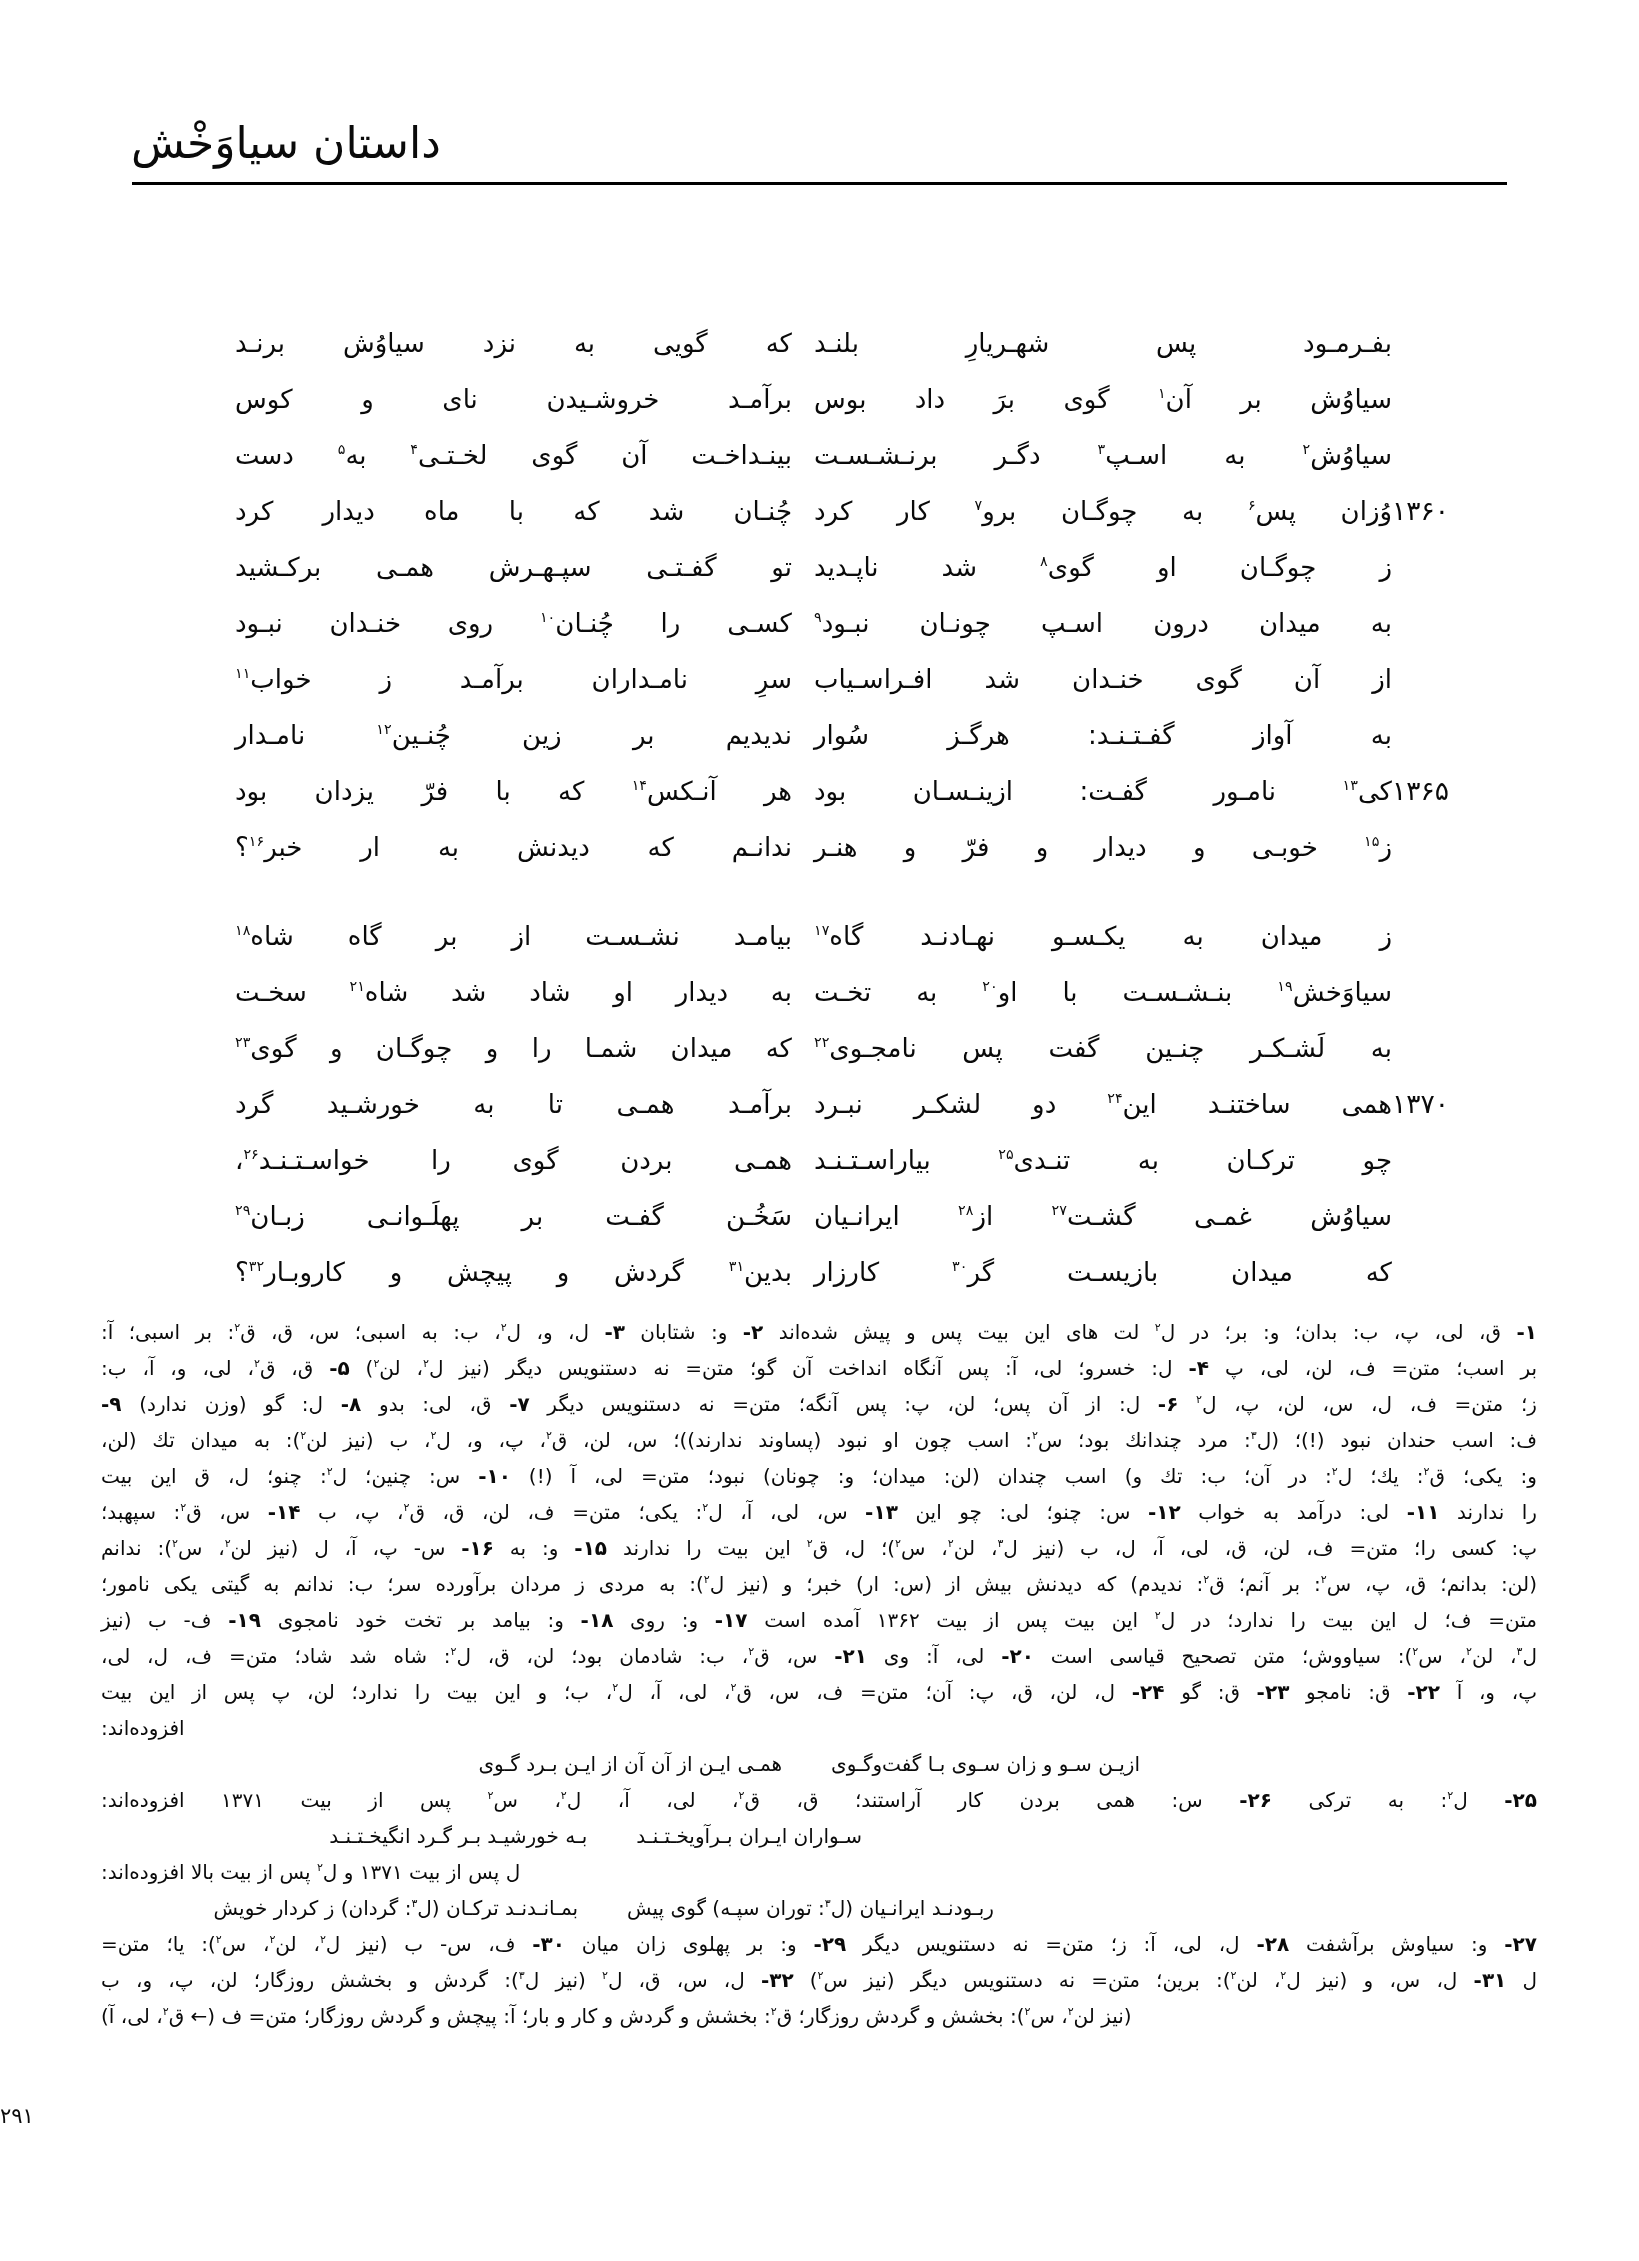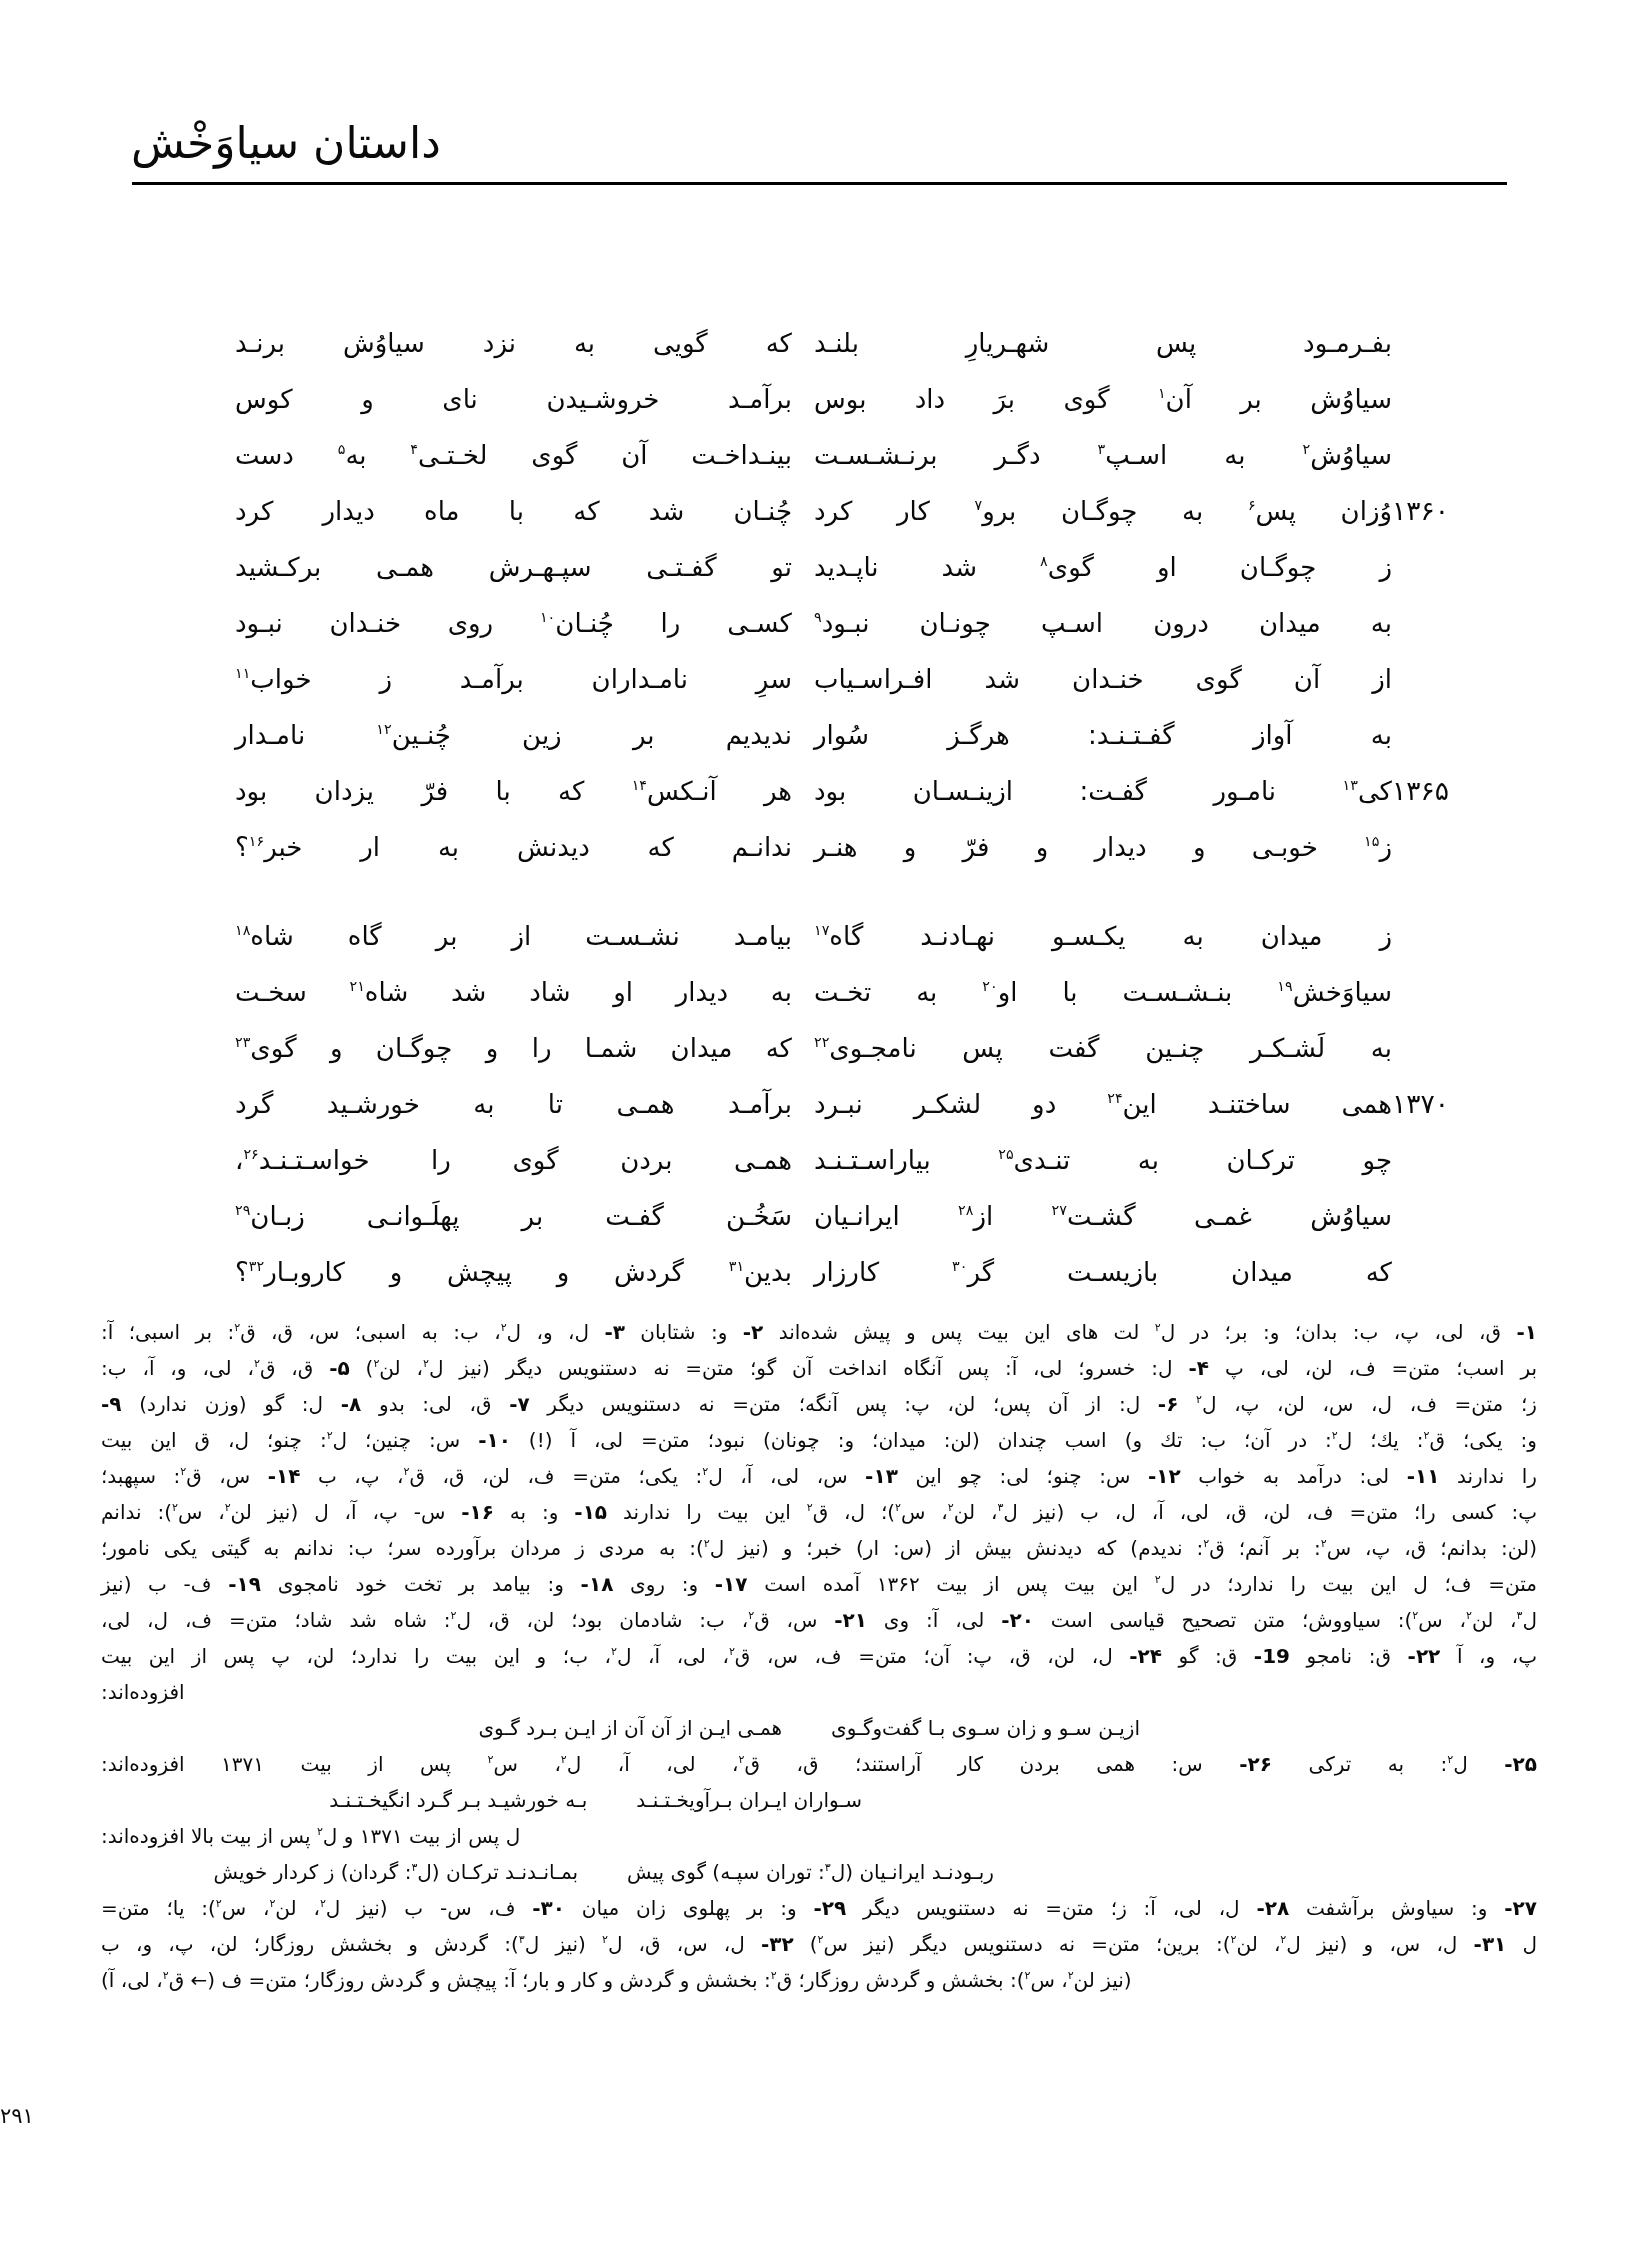--- a/index.html
+++ b/index.html
@@ -134,27 +134,28 @@
         <div class="hemi r">که میدان بازیسـت گر<sup>۳۰</sup> کارزار</div>
         <div class="hemi l">بدین<sup>۳۱</sup> گردش و پیچش و کاروبـار<sup>۳۲</sup>؟</div>
       </div>
     </div>
   </div>
 
 <div class="apparatus">
     <div class="app-line"><b>۱-</b> ق، لی، پ، ب: بدان؛ و: بر؛ در ل<sup>۲</sup> لت های این بیت پس و پیش شده‌اند <b>۲-</b> و: شتابان <b>۳-</b> ل، و، ل<sup>۲</sup>، ب: به اسبی؛ س، ق، ق<sup>۲</sup>: بر اسبی؛ آ:</div>
     <div class="app-line">بر اسب؛ متن= ف، لن، لی، پ <b>۴-</b> ل: خسرو؛ لی، آ: پس آنگاه انداخت آن گو؛ متن= نه دستنویس دیگر (نیز ل<sup>۲</sup>، لن<sup>۲</sup>) <b>۵-</b> ق، ق<sup>۲</sup>، لی، و، آ، ب:</div>
     <div class="app-line">ز؛ متن= ف، ل، س، لن، پ، ل<sup>۲</sup> <b>۶-</b> ل: از آن پس؛ لن، پ: پس آنگه؛ متن= نه دستنویس دیگر <b>۷-</b> ق، لی: بدو <b>۸-</b> ل: گو (وزن ندارد) <b>۹-</b></div>
+    <div class="app-line">ف: اسب حندان نبود (!)؛ (ل<sup>۳</sup>: مرد چندانك بود؛ س<sup>۲</sup>: اسب چون او نبود (پساوند ندارند))؛ س، لن، ق<sup>۲</sup>، پ، و، ل<sup>۲</sup>، ب (نیز لن<sup>۲</sup>): به میدان تك (لن،</div>
     <div class="app-line">و: یکی؛ ق<sup>۲</sup>: یك؛ ل<sup>۲</sup>: در آن؛ ب: تك و) اسب چندان (لن: میدان؛ و: چونان) نبود؛ متن= لی، آ (!) <b>۱۰-</b> س: چنین؛ ل<sup>۲</sup>: چنو؛ ل، ق این بیت</div>
     <div class="app-line">را ندارند <b>۱۱-</b> لی: درآمد به خواب <b>۱۲-</b> س: چنو؛ لی: چو این <b>۱۳-</b> س، لی، آ، ل<sup>۲</sup>: یکی؛ متن= ف، لن، ق، ق<sup>۲</sup>، پ، ب <b>۱۴-</b> س، ق<sup>۲</sup>: سپهبد؛</div>
     <div class="app-line">پ: کسی را؛ متن= ف، لن، ق، لی، آ، ل، ب (نیز ل<sup>۳</sup>، لن<sup>۲</sup>، س<sup>۲</sup>)؛ ل، ق<sup>۲</sup> این بیت را ندارند <b>۱۵-</b> و: به <b>۱۶-</b> س- پ، آ، ل (نیز لن<sup>۲</sup>، س<sup>۲</sup>): ندانم</div>
     <div class="app-line">(لن: بدانم؛ ق، پ، س<sup>۲</sup>: بر آنم؛ ق<sup>۲</sup>: ندیدم) که دیدنش بیش از (س: ار) خبر؛ و (نیز ل<sup>۲</sup>): به مردی ز مردان برآورده سر؛ ب: ندانم به گیتی یکی نامور؛</div>
     <div class="app-line">متن= ف؛ ل این بیت را ندارد؛ در ل<sup>۲</sup> این بیت پس از بیت ۱۳۶۲ آمده است <b>۱۷-</b> و: روی <b>۱۸-</b> و: بیامد بر تخت خود نامجوی <b>۱۹-</b> ف- ب (نیز</div>
     <div class="app-line">ل<sup>۳</sup>، لن<sup>۲</sup>، س<sup>۲</sup>): سیاووش؛ متن تصحیح قیاسی است <b>۲۰-</b> لی، آ: وی <b>۲۱-</b> س، ق<sup>۲</sup>، ب: شادمان بود؛ لن، ق، ل<sup>۲</sup>: شاه شد شاد؛ متن= ف، ل، لی،</div>
-    <div class="app-line">پ، و، آ <b>۲۲-</b> ق: نامجو <b>19-</b> ق: گو <b>۲۴-</b> ل، لن، ق، پ: آن؛ متن= ف، س، ق<sup>۲</sup>، لی، آ، ل<sup>۲</sup>، ب؛ و این بیت را ندارد؛ لن، پ پس از این بیت</div>
+    <div class="app-line">پ، و، آ <b>۲۲-</b> ق: نامجو <b>۲۳-</b> ق: گو <b>۲۴-</b> ل، لن، ق، پ: آن؛ متن= ف، س، ق<sup>۲</sup>، لی، آ، ل<sup>۲</sup>، ب؛ و این بیت را ندارد؛ لن، پ پس از این بیت</div>
     <div class="app-line partial">افزوده‌اند:</div>
     <div class="app-quote" style="margin-right: 397px;">
       <div class="qh">ازیـن سـو و زان سـوی بـا گفت‌وگـوی</div>
       <div class="qh">همـی ایـن از آن آن از ایـن بـرد گـوی</div>
     </div>
     <div class="app-line"><b>۲۵-</b> ل<sup>۲</sup>: به ترکی <b>۲۶-</b> س: همی بردن کار آراستند؛ ق، ق<sup>۲</sup>، لی، آ، ل<sup>۲</sup>، س<sup>۲</sup> پس از بیت ۱۳۷۱ افزوده‌اند:</div>
     <div class="app-quote" style="margin-right: 675px;">
       <div class="qh">سـواران ایـران بـرآویخـتـنـد</div>
       <div class="qh">بـه خورشیـد بـر گـرد انگیخـتـنـد</div>
     </div>

